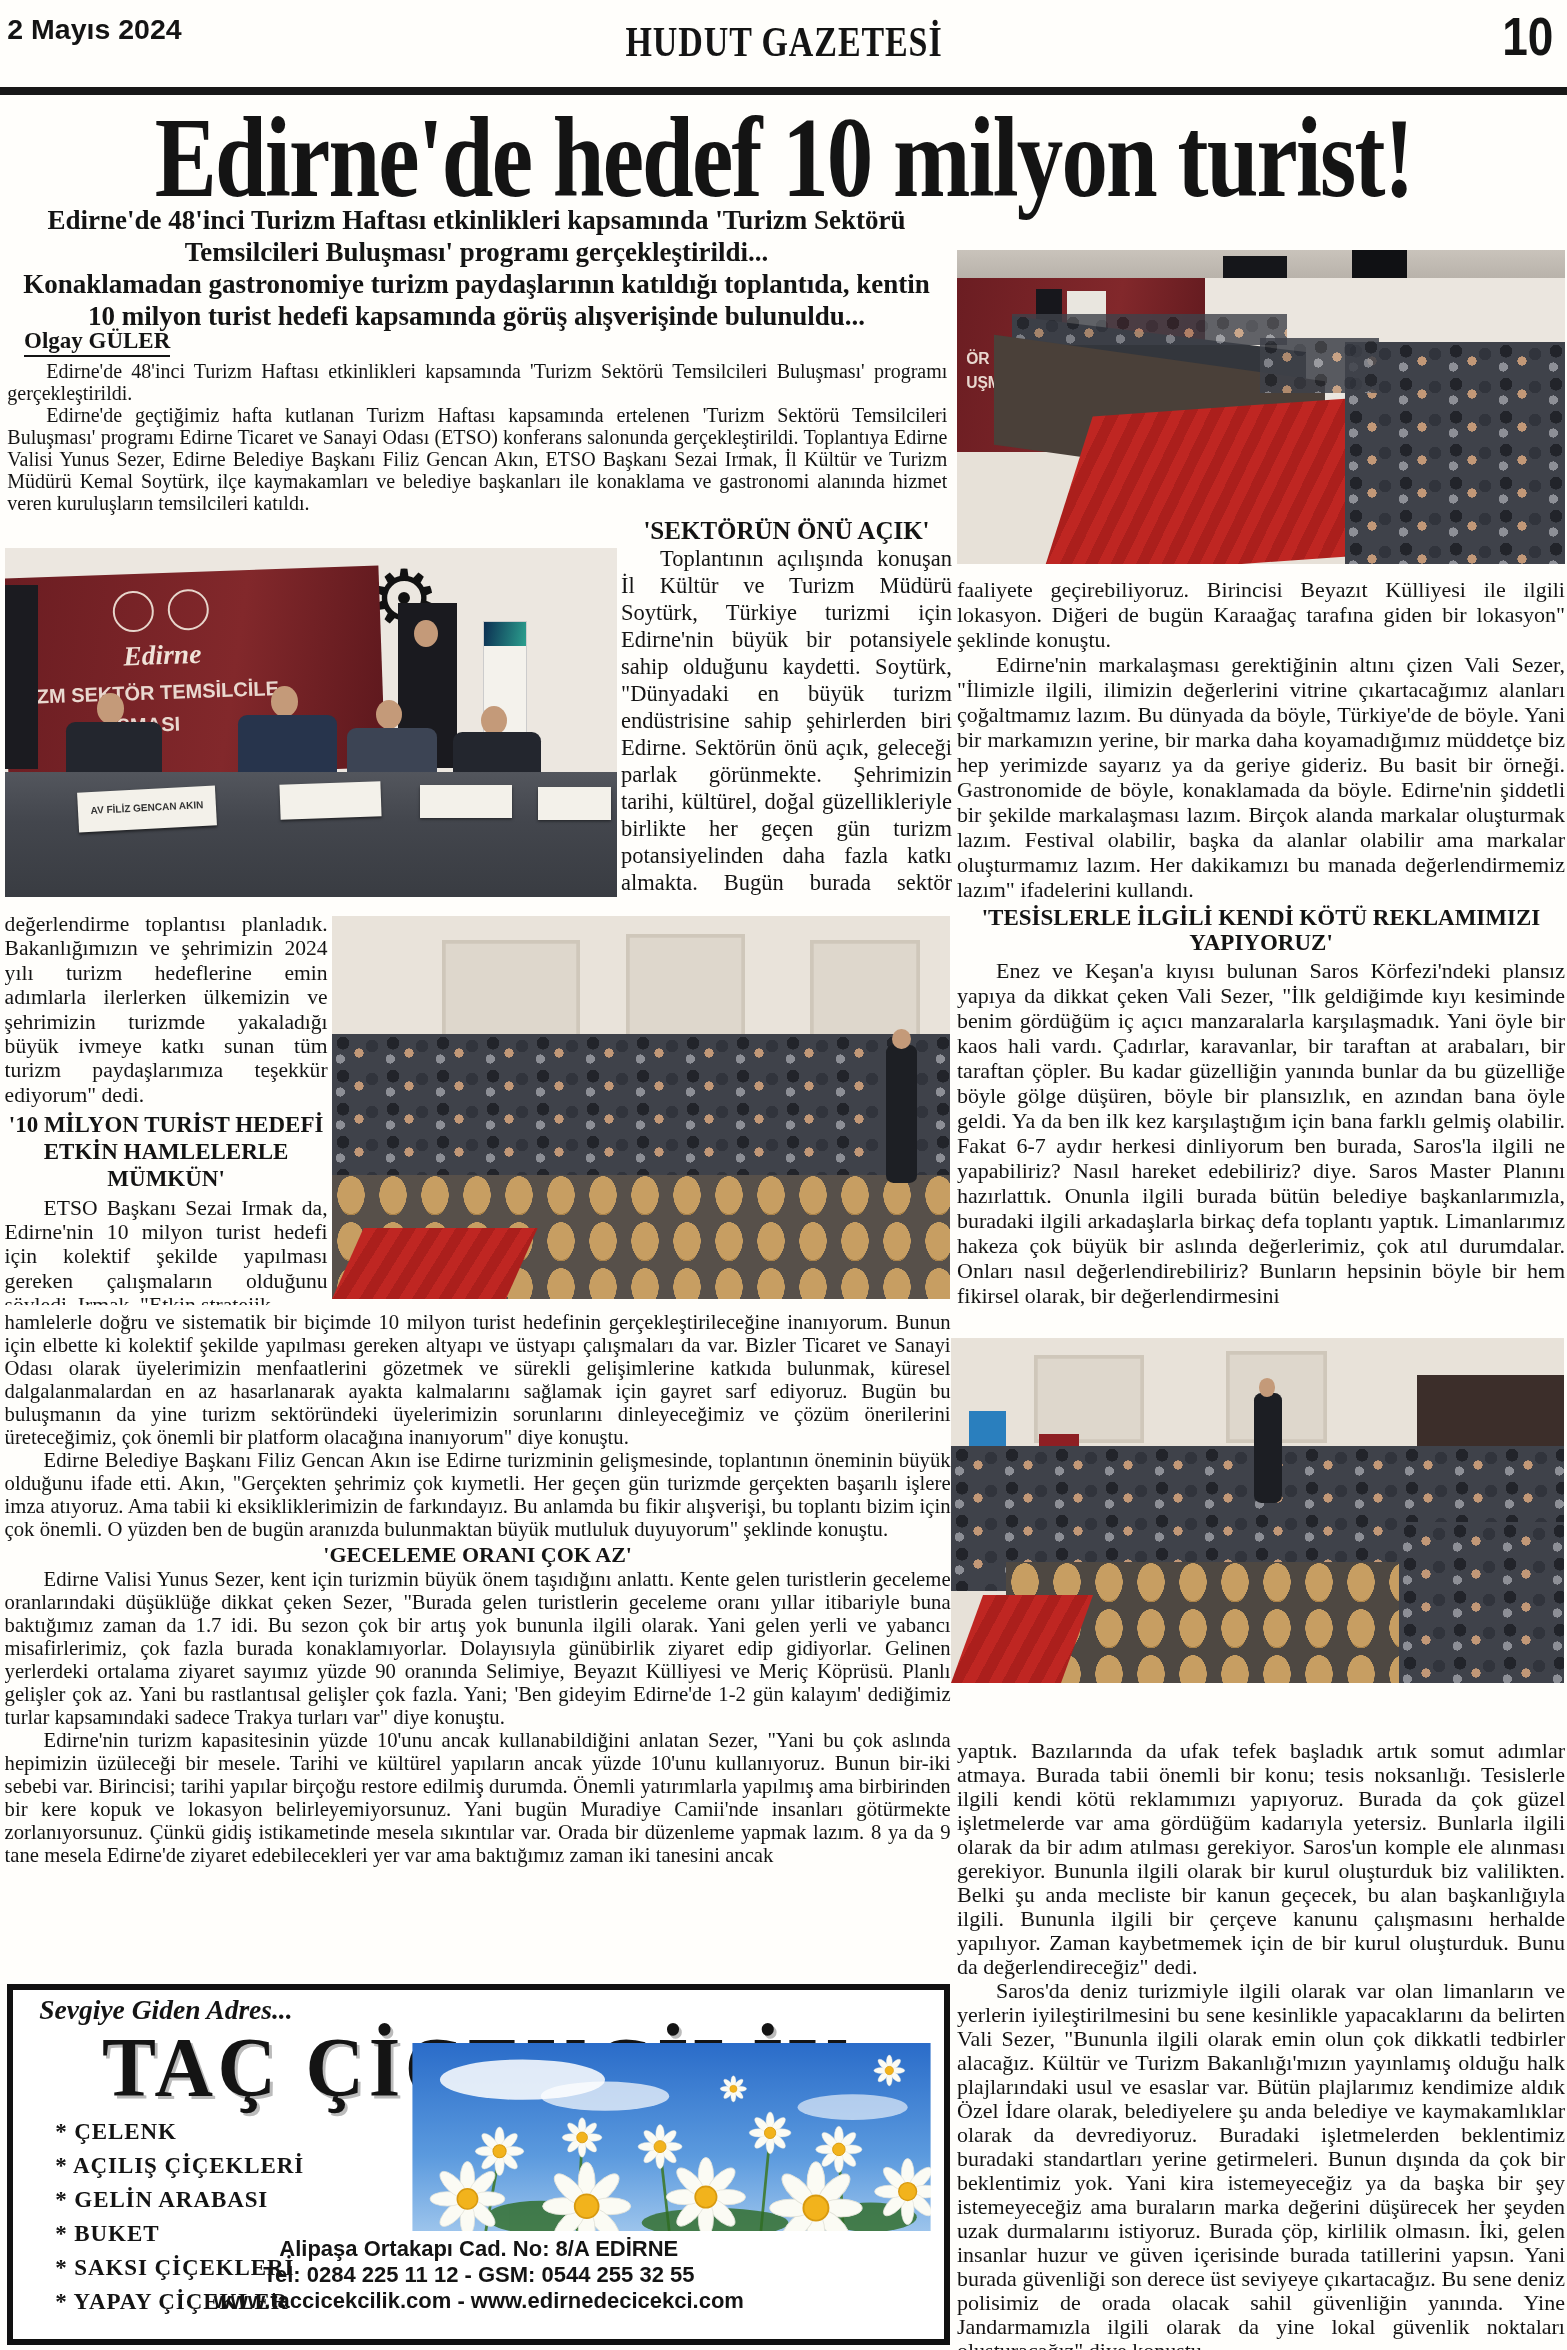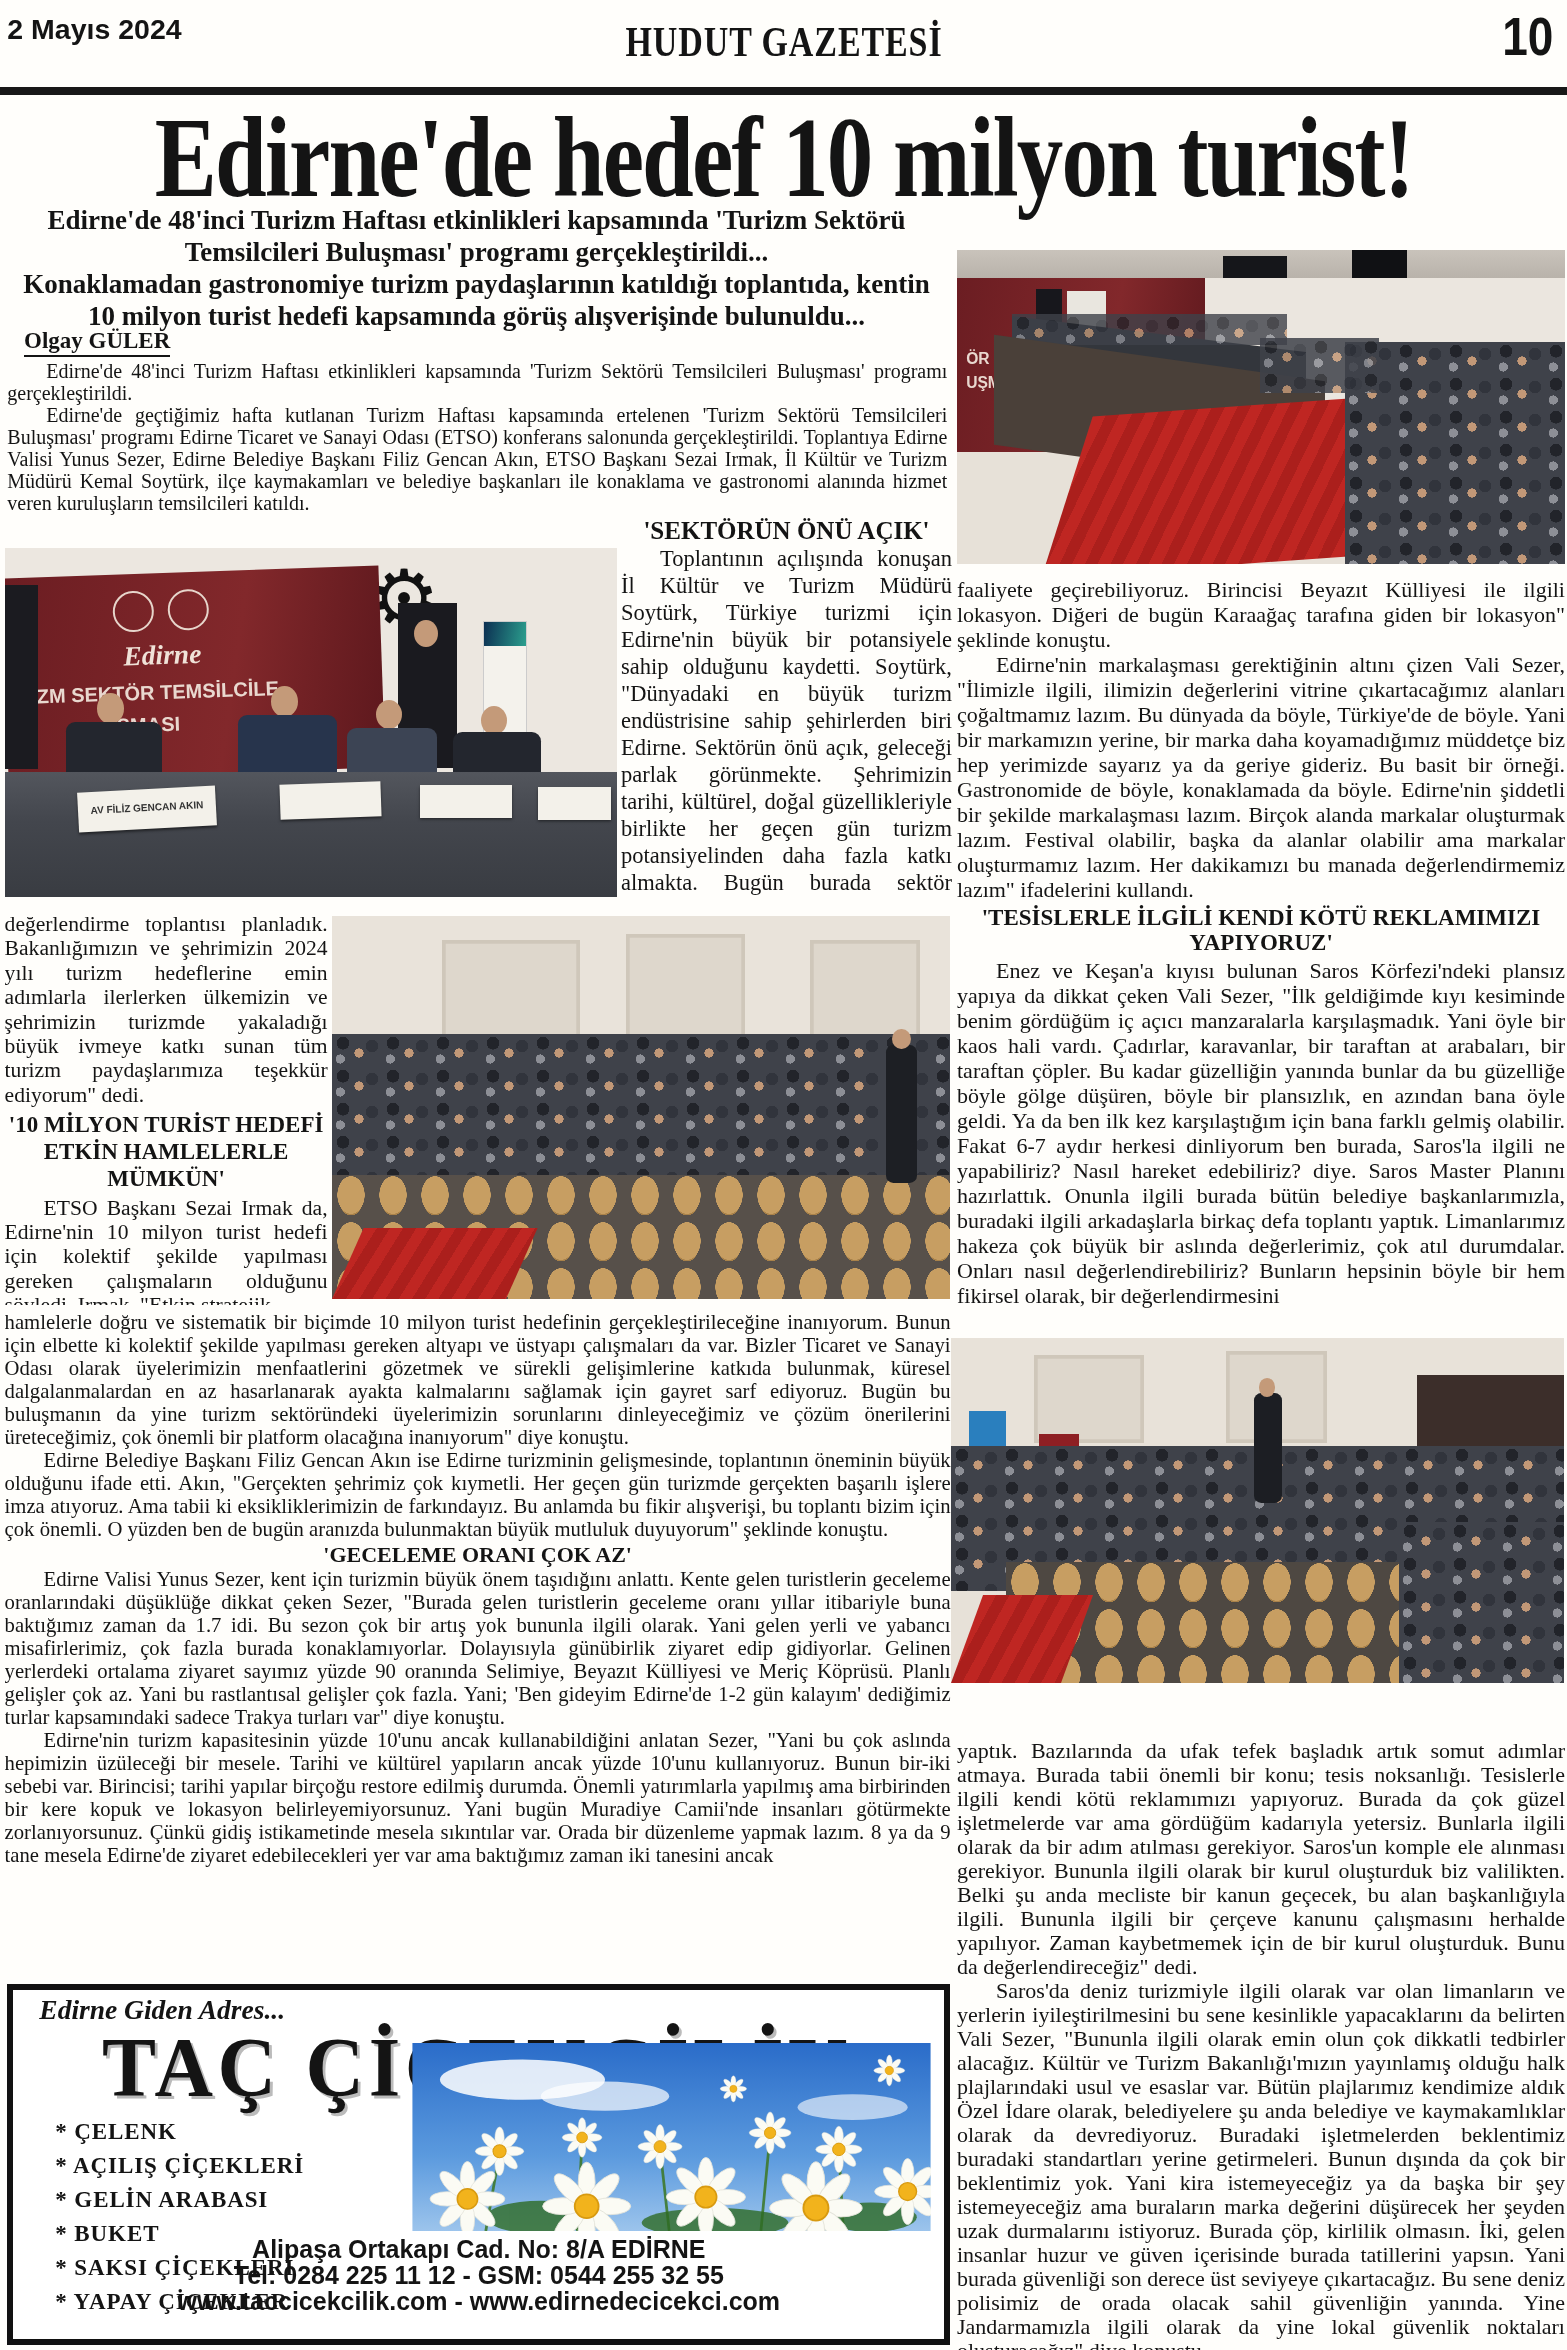--- a/index.html
+++ b/index.html
@@ -56,21 +56,21 @@
   .suit{background:#23262e;border-radius:9.2px 9.2px 0 0;}
   
   .ad{left:7.3px;top:1984px;width:943px;height:361px;border:6.4px solid #111;background:#fff;box-sizing:border-box;}
   .ad-tag{position:absolute;left:26px;top:3.7px;font-style:italic;font-weight:bold;font-size:27.5px;}
   .ad-name{position:absolute;left:0;right:0;top:29px;text-align:center;font-weight:bold;font-size:81px;
            letter-spacing:4.6px;transform:scaleY(1.05);transform-origin:top;
            text-shadow:2.8px 2.8px 0 #bbb;}
   .ad-items{position:absolute;left:42px;top:125px;font-weight:bold;font-size:23px;line-height:34px;letter-spacing:0.9px;}
   .ad-photo{position:absolute;left:399px;top:53px;width:519px;height:188px;}
   .ad-addr{position:absolute;left:0;right:0;top:246px;text-align:center;font-family:"Liberation Sans",sans-serif;
-           font-weight:bold;font-size:25px;line-height:26px;}
+           font-weight:bold;font-size:22px;line-height:26px;}
 </style>
 </head>
 <body>
 
 <div id="page">
 
   <div class="abs mast-date">2 Mayıs 2024</div>
   <div class="abs mast-paper">HUDUT GAZETESİ</div>
   <div class="abs mast-page">10</div>
   <div class="abs mast-rule"></div>
@@ -194,21 +194,21 @@
       <div class="ph head-dot" style="left:4.6px;top:-14.7px;width:16.5px;height:18.4px;"></div>
     </div>
   </div>
 
   <div class="abs jtxt col-right-bot">
     <p>yaptık. Bazılarında da ufak tefek başladık artık somut adımlar atmaya. Burada tabii önemli bir konu; tesis noksanlığı. Tesislerle ilgili kendi kötü reklamımızı yapıyoruz. Burada da çok güzel işletmelerde var ama gördüğüm kadarıyla yetersiz. Bunlarla ilgili olarak da bir adım atılması gerekiyor. Saros'un komple ele alınması gerekiyor. Bununla ilgili olarak bir kurul oluşturduk biz valilikten. Belki şu anda mecliste bir kanun geçecek, bu alan başkanlığıyla ilgili. Bununla ilgili bir çerçeve kanunu çalışmasını herhalde yapılıyor. Zaman kaybetmemek için de bir kurul oluşturduk. Bunu da değerlendireceğiz" dedi.</p>
     <p class="ind">Saros'da deniz turizmiyle ilgili olarak var olan limanların ve yerlerin iyileştirilmesini bu sene kesinlikle yapacaklarını da belirten Vali Sezer, "Bununla ilgili olarak emin olun çok dikkatli tedbirler alacağız. Kültür ve Turizm Bakanlığı'mızın yayınlamış olduğu halk plajlarındaki usul ve esaslar var. Bütün plajlarımız kendimize aldık Özel İdare olarak, belediyelere şu anda belediye ve kaymakamlıklar olarak da devrediyoruz. Buradaki işletmelerden beklentimiz buradaki standartları yerine getirmeleri. Bunun dışında da çok bir beklentimiz yok. Yani kira istemeyeceğiz ya da başka bir şey istemeyeceğiz ama buraların marka değerini düşürecek her şeyden uzak durmalarını istiyoruz. Burada çöp, kirlilik olmasın. İki, gelen insanlar huzur ve güven içerisinde burada tatillerini yapsın. Yani burada güvenliği son derece üst seviyeye çıkartacağız. Bu sene deniz polisimiz de orada olacak sahil güvenliğin yanında. Yine Jandarmamızla ilgili olarak da yine lokal güvenlik noktaları oluşturacağız" diye konuştu.</p>
   </div>
 
   <div class="abs ad">
-    <div class="ad-tag">Edirne Giden Adres...</div>
+    <div class="ad-tag">Sevgiye Giden Adres...</div>
     <div class="ad-name">TAÇ ÇİÇEKÇİLİK</div>
     <div class="ad-items">
       <div>*  ÇELENK</div>
       <div>*  AÇILIŞ ÇİÇEKLERİ</div>
       <div>*  GELİN ARABASI</div>
       <div>*  BUKET</div>
       <div>*  SAKSI ÇİÇEKLERİ</div>
       <div>*  YAPAY ÇİÇEKLER</div>
     </div>
     <svg class="ad-photo" viewBox="0 0 565 205">

